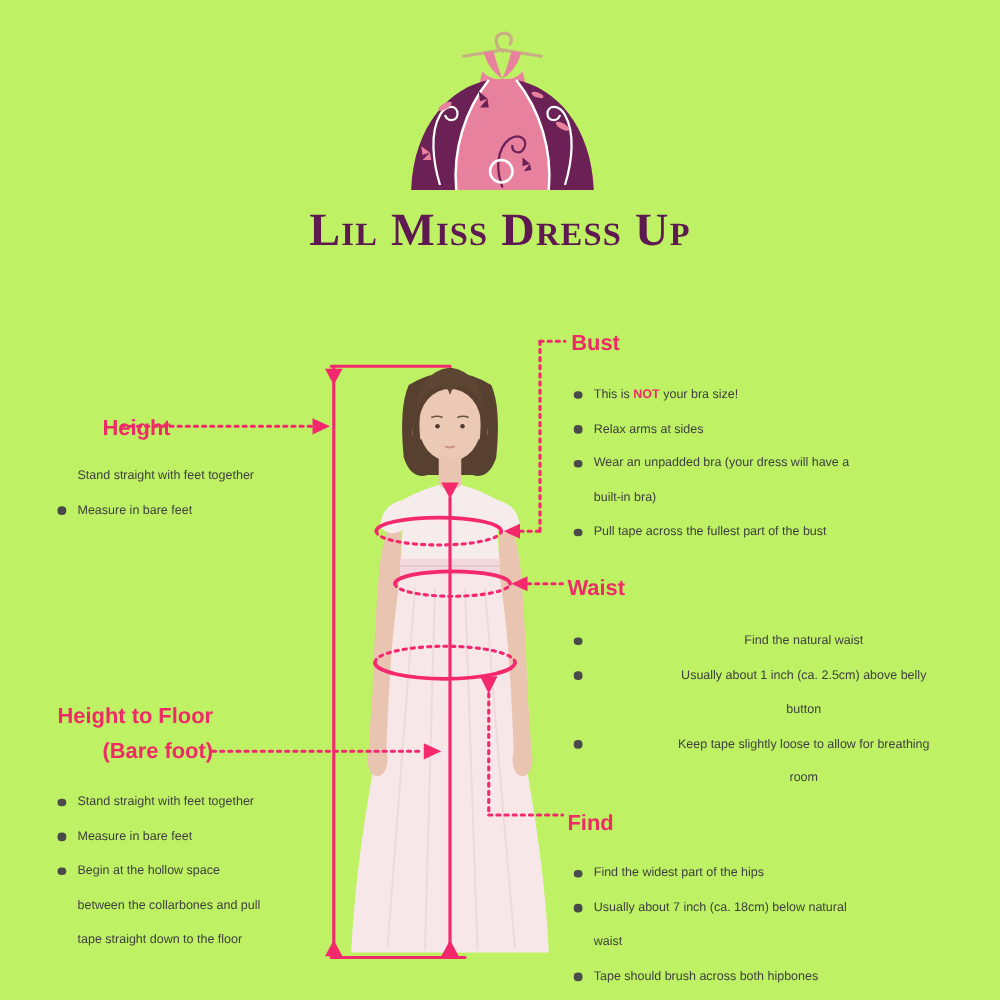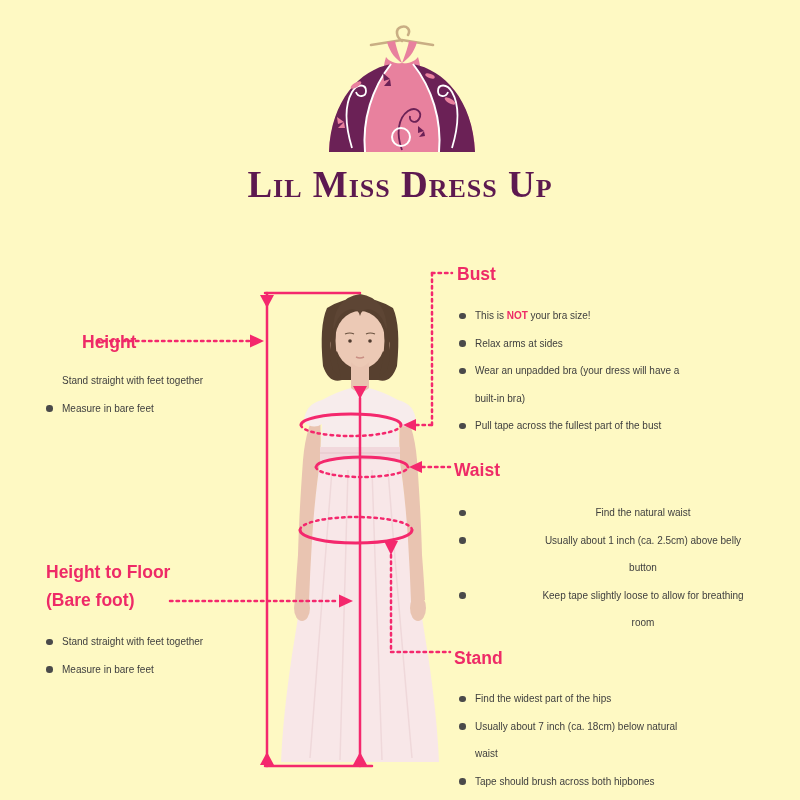--- a/index.html
+++ b/index.html
@@ -1,22 +1,22 @@
 <!DOCTYPE html>
 <html><head>
 <meta charset="utf-8">
 <style>
   html,body{margin:0;padding:0;background:#ffffff;}
-  #canvas{position:relative;width:800px;height:800px;background:#fef9c3;overflow:hidden;
+  #canvas{position:relative;width:800px;height:800px;background:#bef264;overflow:hidden;
           font-family:"Liberation Sans", sans-serif;color:#3E3E3E;}
   svg{position:absolute;left:0;top:0;pointer-events:none;}
   .logo-title{position:absolute;left:0;top:163px;width:800px;text-align:center;
       font-family:"Liberation Serif", serif;font-variant:small-caps;font-weight:700;
       font-size:37px;letter-spacing:1px;color:#5D1950;}
-  .hdr{position:absolute;font-size:17.5px;font-weight:bold;color:#EE2A67;line-height:28px;white-space:pre;}
+  .hdr{position:absolute;font-size:17.5px;font-weight:bold;color:#EE2A67;line-height:28px;white-space:pre;text-align:right;}
   ul.notes{position:absolute;list-style:none;margin:16px;padding:0;font-size:10px;line-height:27.5px;}
   ul.notes li{position:relative;padding-left:16px;}
   ul.notes li > span{white-space:pre-line;}
   ul.notes li::before{content:'';position:absolute;left:0;top:10.5px;width:6.5px;height:6.5px;
       border-radius:50%;background:#4A4A4A;}
   ul.notes li.no-bullet::before{display:none;}
   strong.hl{color:#EE2A67;font-weight:bold;}
   #height-list{left:30px;top:351px;width:252px;}
   #hollow-list{left:30px;top:612px;width:252px;}
   #bust-list{left:443px;top:286px;width:352px;}
@@ -160,41 +160,44 @@
   <div class="hdr" id="height-hdr">Height</div>
   <ul class="notes" id="height-list">
       <li class="no-bullet"><span>Stand straight with feet together</span></li>
       <li><span>Measure in bare feet</span></li>
     </ul>
 
   <div class="hdr" id="hollow-hdr"><span>Height to Floor</span><br><span>(Bare foot)</span></div>
   <ul class="notes" id="hollow-list">
       <li><span>Stand straight with feet together</span></li>
       <li><span>Measure in bare feet</span></li>
+      <li><span>Begin at the hollow space
+between the collarbones and pull
+tape straight down to the floor</span></li>
     </ul>
 
   <div class="hdr" id="bust-hdr">Bust</div>
   <ul class="notes" id="bust-list">
       <li><span>This is <strong class="hl">NOT</strong> your bra size!</span></li>
       <li><span>Relax arms at sides</span></li>
       <li><span>Wear an unpadded bra (your dress will have a
 built-in bra)</span></li>
       <li><span>Pull tape across the fullest part of the bust</span></li>
     </ul>
 
   <div class="hdr" id="waist-hdr">Waist</div>
   <ul class="notes" id="waist-list">
       <li><span>Find the natural waist</span></li>
       <li><span>Usually about 1 inch (ca. 2.5cm) above belly
 button</span></li>
       <li><span>Keep tape slightly loose to allow for breathing
 room</span></li>
     </ul>
 
-  <div class="hdr" id="hips-hdr">Stand</div>
+  <div class="hdr" id="hips-hdr">Find</div>
   <ul class="notes" id="hips-list">
       <li><span>Find the widest part of the hips</span></li>
       <li><span>Usually about 7 inch (ca. 18cm) below natural
 waist</span></li>
       <li><span>Tape should brush across both hipbones</span></li>
     </ul>
 
 </div>
 
 </body></html>

